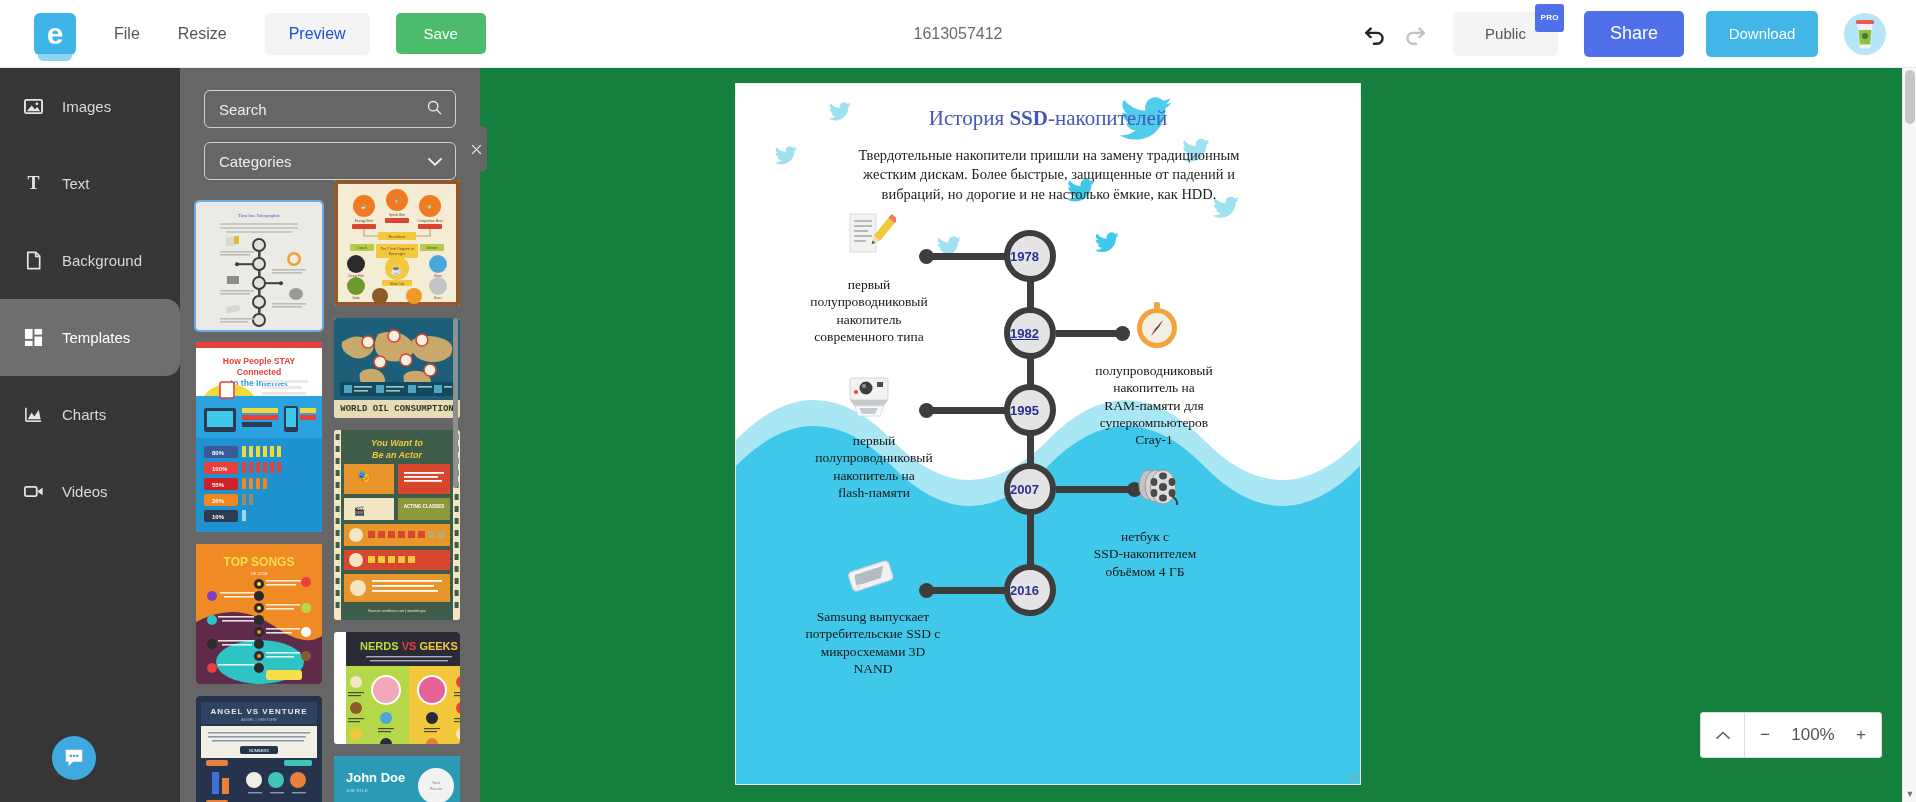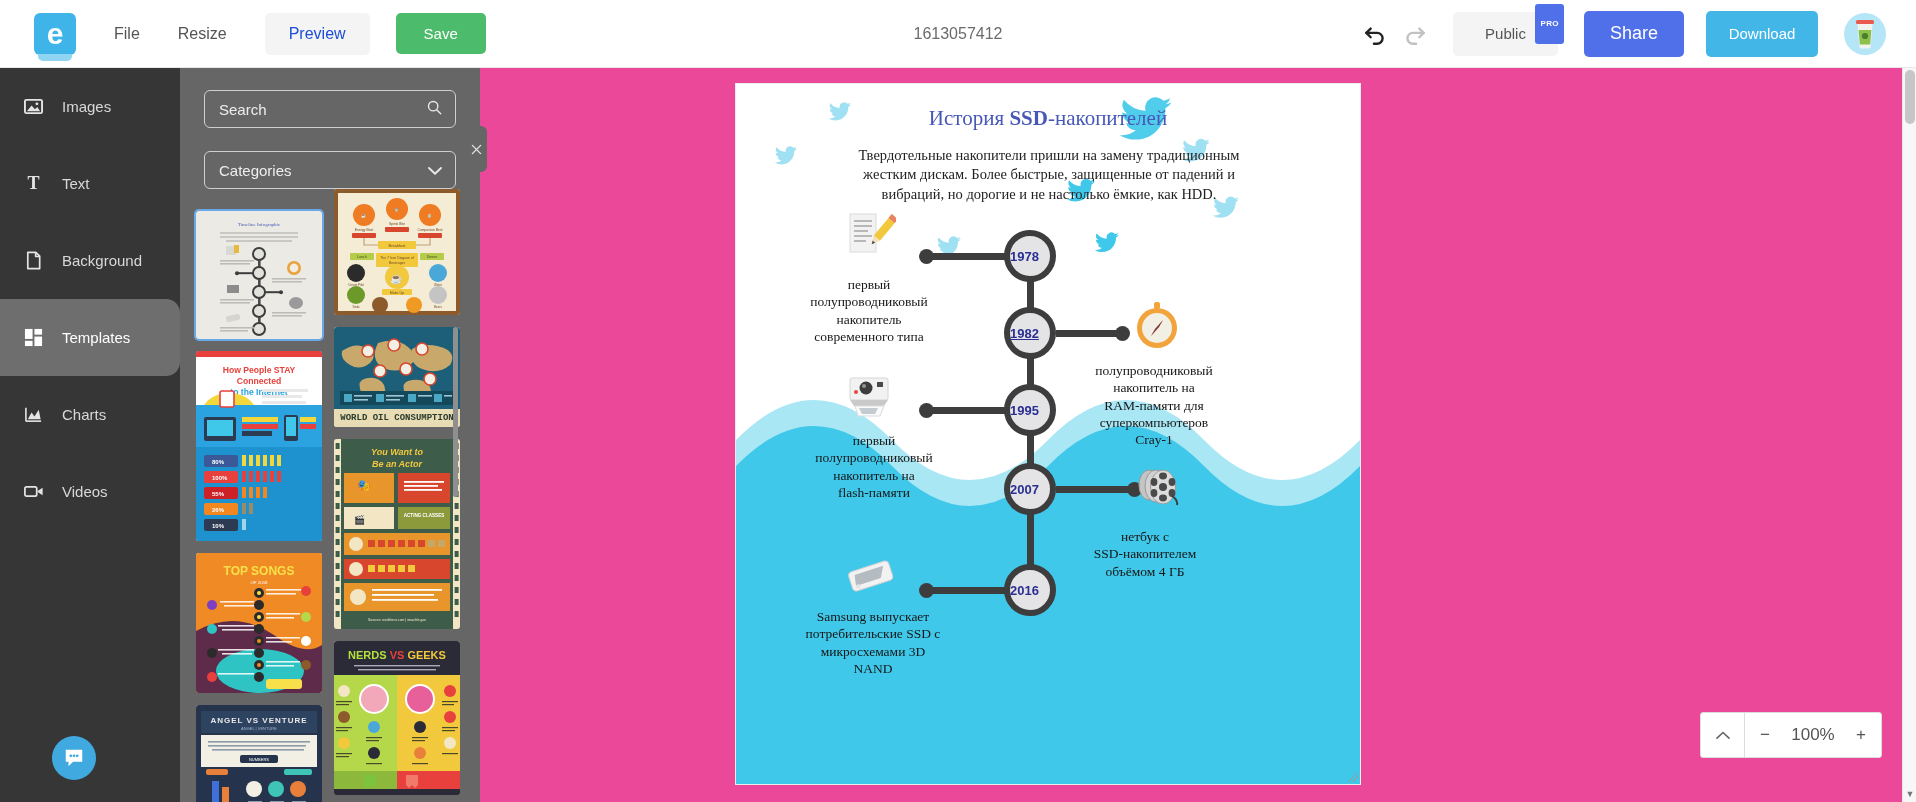--- a/index.html
+++ b/index.html
@@ -49,21 +49,21 @@
     cursor:pointer;
   }
   .pill-public{
     position:relative; margin-left:18px; background:#f4f4f4; border-radius:5px;
     height:44px; width:105px; display:flex; align-items:center; justify-content:center;
     font-size:15px; color:#555; cursor:pointer;
   }
   .pro-badge{
     position:absolute; top:-8px; right:-6px; background:#4f70e8; color:#fff;
     font-size:8px; font-weight:700; letter-spacing:.4px; border-radius:3px;
-    padding:16px 5px; line-height:1.1;
+    padding:10px 5px; line-height:1.1;
   }
   .btn-share{
     margin-left:26px; background:#4f70e8; color:#fff; border-radius:5px;
     height:46px; width:100px; display:flex;align-items:center;justify-content:center;
     font-size:18px; cursor:pointer;
   }
   .btn-download{
     margin-left:22px; background:#43b6e8; color:#fff; border-radius:5px;
     height:46px; width:112px; display:flex;align-items:center;justify-content:center;
     font-size:15px; cursor:pointer;
@@ -96,21 +96,21 @@
   
   .panel{
     position:absolute; left:180px; top:68px; width:300px; height:734px;
     background:#666666; overflow:hidden;
   }
   .panel-field{
     margin:22px 24px 0 24px; height:38px; border:1px solid #cfcfcf;
     border-radius:6px; display:flex; align-items:center; padding:0 14px;
     color:#eeeeee; font-size:15px; position:relative; cursor:text;
   }
-  .panel-field.select{ margin-top:23px; cursor:pointer; }
+  .panel-field.select{ margin-top:14px; cursor:pointer; }
   .field-right{ position:absolute; right:13px; top:50%; transform:translateY(-50%); }
   .thumbs{
     margin:22px 16px 0 16px; display:flex; gap:12px; position:relative;
   }
   .col{ display:flex; flex-direction:column; gap:12px; width:126px; }
   .thumb{
     background:#fff; border-radius:3px; overflow:hidden; position:relative;
   }
   .thumb.sel{ outline:2px solid #6aa9e8; }
   .panel-scroll{
@@ -120,21 +120,21 @@
   .collapse{
     position:absolute; left:465px; top:126px; width:22px; height:46px;
     background:#666; border-radius:0 6px 6px 0; color:#e8e8e8;
     display:flex;align-items:center;justify-content:center; font-size:13px;
     cursor:pointer; z-index:30;
   }
 
   
   .canvas-area{
     position:absolute; left:480px; top:68px; right:0; bottom:0;
-    background:#ec4899; overflow:hidden;
+    background:#15803d; overflow:hidden;
   }
   .canvas{
     position:absolute; left:256px; top:16px; width:624px; height:700px;
     background:#ffffff; box-shadow:0 0 0 1px #ececec;
     font-family:"Liberation Serif", serif; overflow:hidden;
   }
   .resize-handle{
     position:absolute; right:2px; bottom:2px; width:12px; height:12px;
     cursor:nwse-resize;
   }
@@ -730,21 +730,21 @@
           <circle cx="24" cy="158" r="8" fill="#f2e6c4"></circle>
           <g fill="#fff">
               <rect x="38" y="150" width="70" height="1.8"></rect>
               <rect x="38" y="155" width="62" height="1.8"></rect>
               <rect x="38" y="160" width="66" height="1.8"></rect>
             </g>
           <text x="63" y="182" font-size="3.4" fill="#f2e6c4" text-anchor="middle">Sources: workforce.com | www.bls.gov</text>
         </svg>
       </div>
 
-      <div class="thumb" style="height:154px;">
+      <div class="thumb" style="height:112px;padding-left:12px;">
         <svg width="126" height="154" viewBox="0 0 126 154">
           <rect width="126" height="154" fill="#2b2b38"></rect>
           <text x="63" y="18" font-size="11" font-weight="700" text-anchor="middle"><tspan fill="#b5e03c">NERDS</tspan><tspan fill="#e8403c"> VS </tspan><tspan fill="#f2c93c">GEEKS</tspan></text>
           <g fill="#aaaaba" font-size="3">
               <rect x="20" y="24" width="86" height="1.4"></rect>
               <rect x="24" y="28" width="78" height="1.4"></rect>
             </g>
           <rect x="0" y="34" width="63" height="96" fill="#b5d84a"></rect>
           <rect x="63" y="34" width="63" height="96" fill="#f2c93c"></rect>
           <circle cx="40" cy="58" r="14" fill="#f2a8b8" stroke="#fff" stroke-width="2"></circle>

